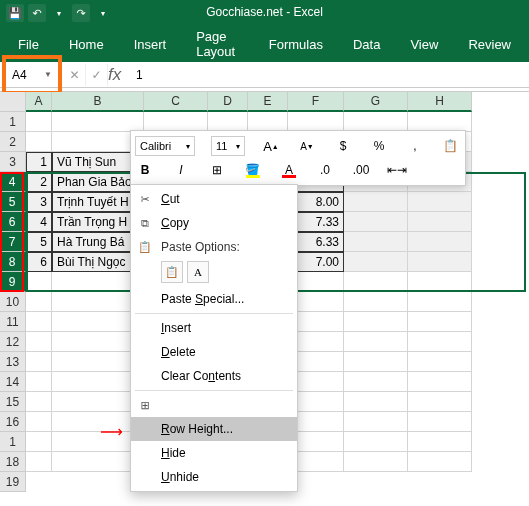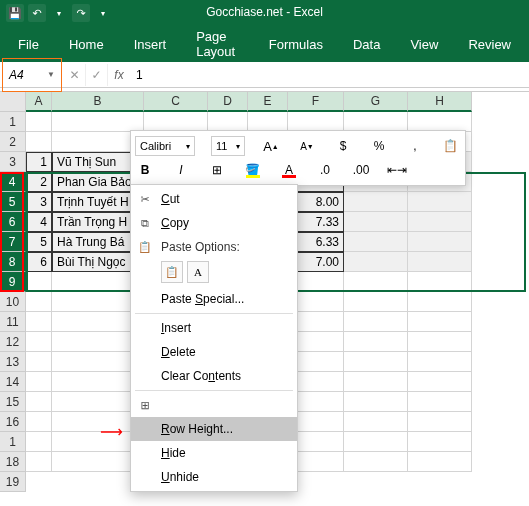--- a/index.html
+++ b/index.html
@@ -5,24 +5,24 @@
   * { box-sizing: border-box; margin: 0; padding: 0; font-family: 'Segoe UI', Tahoma, sans-serif; }
   body { background: #fff; width: 529px; height: 506px; overflow: hidden; position: relative; }
   .titlebar { background: #0c6b3d; height: 26px; display: flex; align-items: center; color: #fff; font-size: 11px; }
   .qat { display: flex; align-items: center; gap: 4px; padding: 0 6px; }
   .qat-icon { width: 18px; height: 18px; display: flex; align-items: center; justify-content: center; background: rgba(255,255,255,0.08); border-radius: 2px; font-size: 11px; }
   .titlebar-title { position: absolute; left: 50%; transform: translateX(-50%); top: 5px; font-size: 12px; color: #fff; }
   .ribbon { background: #0c6b3d; height: 36px; display: flex; align-items: center; padding: 0 4px; gap: 2px; }
   .ribbon-tab { color: #fff; font-size: 13px; padding: 8px 14px; cursor: pointer; }
   .ribbon-tab:first-child { background: #0c6b3d; }
   .formula-bar { height: 26px; border-bottom: 1px solid #ccc; display: flex; align-items: center; background: #fff; }
-  .name-box { width: 60px; height: 22px; border: 1px solid #f97316; margin: 0 2px; padding: 16px 6px; font-size: 12px; display: flex; align-items: center; justify-content: space-between; font-style: italic; }
+  .name-box { width: 60px; height: 22px; border: 4px solid #f97316; margin: 0 2px; padding: 16px 6px; font-size: 12px; display: flex; align-items: center; justify-content: space-between; }
   .name-box-arrow { font-size: 8px; color: #666; }
   .fb-btn { width: 22px; height: 22px; display: flex; align-items: center; justify-content: center; color: #999; font-size: 12px; border-right: 1px solid #eee; }
-  .fx { font-style: italic; font-size: 12px; color: #666; width: 22px; text-align: center; }
+  .fx { font-style: italic; font-size: 17px; color: #666; width: 22px; text-align: left; }
   .formula-input { flex: 1; height: 22px; border: none; padding: 0 6px; font-size: 12px; }
   .sheet-area { position: relative; }
   .corner { position: absolute; left: 0; top: 0; width: 26px; height: 20px; background: #e6e6e6; border-right: 1px solid #ccc; border-bottom: 1px solid #ccc; }
   .col-headers { position: absolute; left: 26px; top: 0; display: flex; height: 20px; }
   .col-h { background: #e6e6e6; border-right: 1px solid #ccc; border-bottom: 1px solid #ccc; font-size: 12px; display: flex; align-items: center; justify-content: center; color: #333; }
   .col-h.sel { background: #d0e6d8; border-bottom: 2px solid #0c6b3d; }
   .row-headers { position: absolute; left: 0; top: 20px; width: 26px; }
   .row-h { height: 20px; background: #e6e6e6; border-right: 1px solid #ccc; border-bottom: 1px solid #ccc; font-size: 12px; display: flex; align-items: center; justify-content: center; color: #333; }
   .row-h.sel { background: #0c6b3d; color: #fff; border-right: 2px solid #0c6b3d; }
   .grid { position: absolute; left: 26px; top: 20px; }

